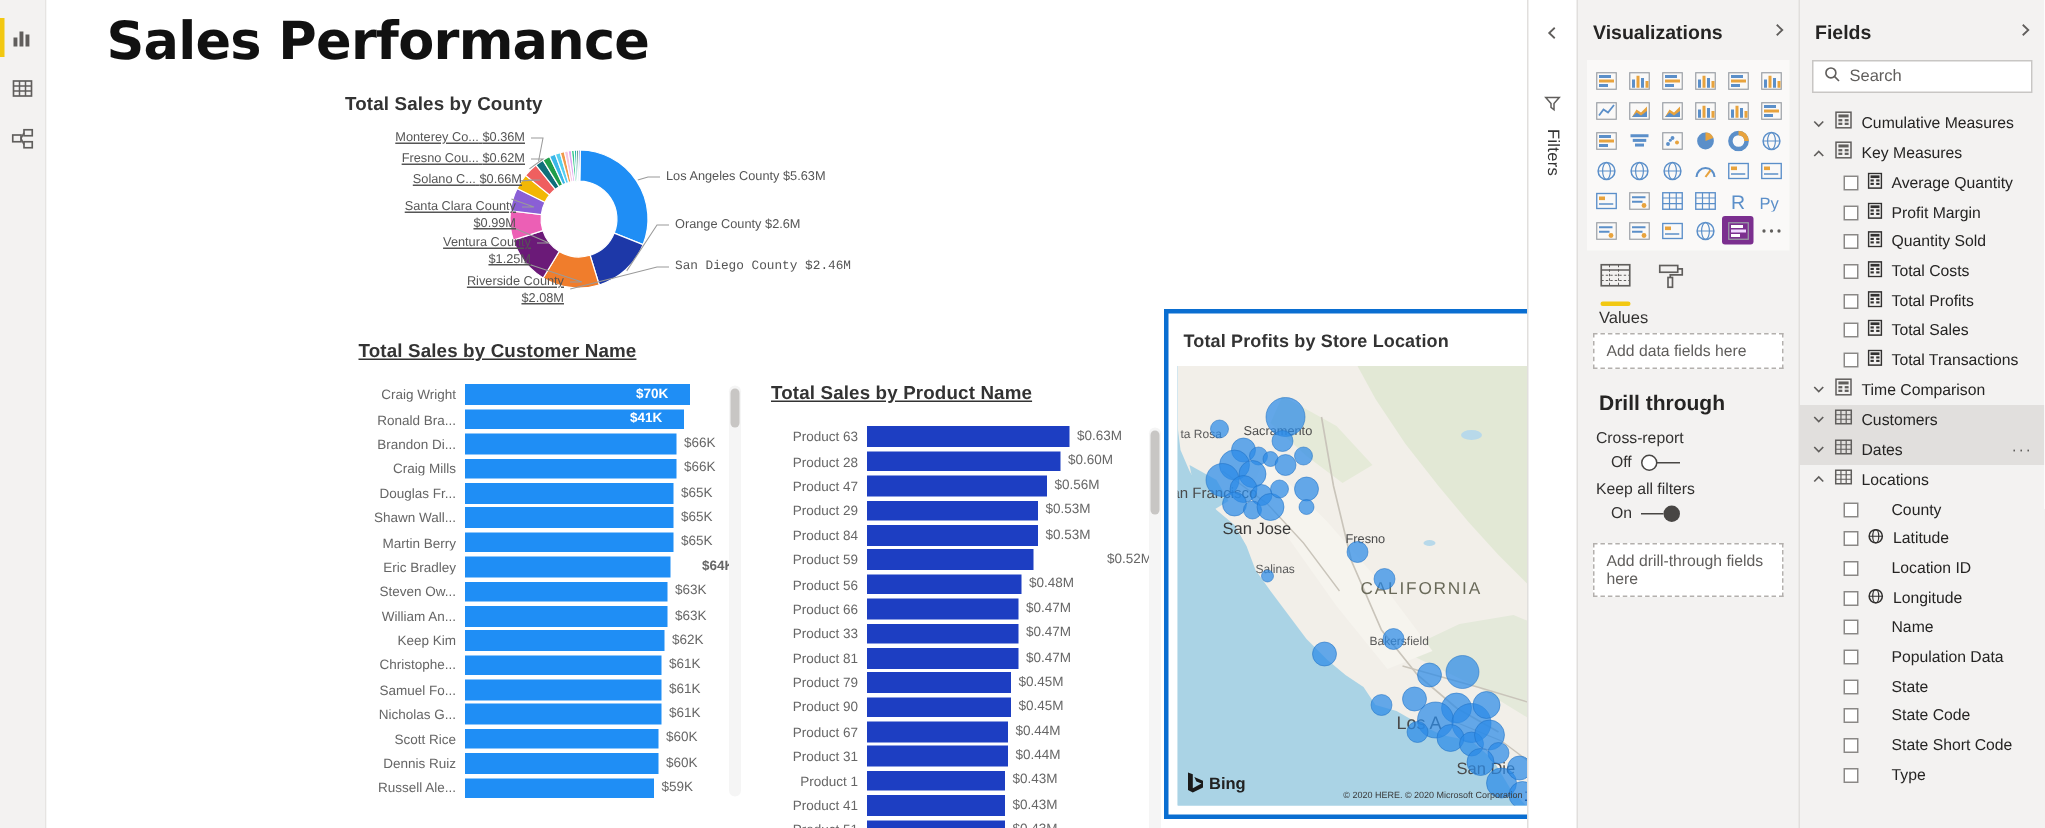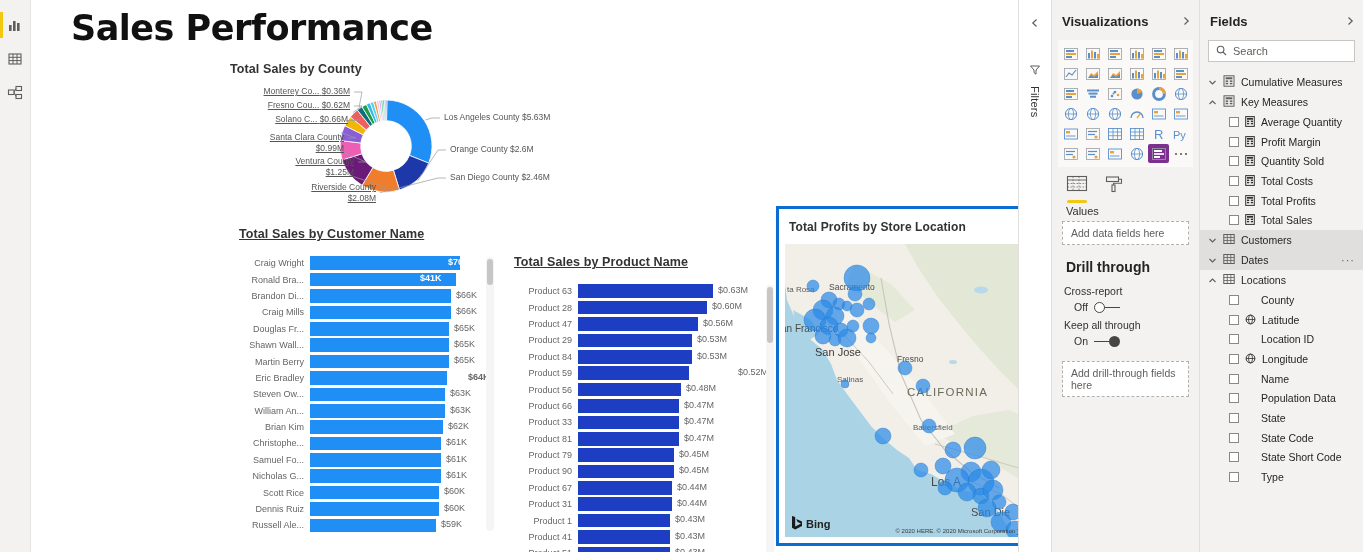--- a/index.html
+++ b/index.html
@@ -337,39 +337,39 @@
               <polyline points="113.2155776700533,66.49642382935427 140,78 132,78"></polyline>
               <polyline points="114.94268999428212,48.62693696086662 130,54 122,54"></polyline>
               <polyline points="120.47187445201294,36.573099074748164 134,36 126,36"></polyline>
               <polyline points="126.96079461501968,28.57230328710805 136,22 128,22"></polyline>
               <polyline points="133.0210560725126,23.51446265728525 136,8 128,8"></polyline>
             </g>
         </svg>
         <div id="donut-labels">
             <div class="donut-label right" style="left: 218px; top: 28px;"><span>Los Angeles County</span> <span>$5.63M</span></div>
             <div class="donut-label right" style="left: 224px; top: 60px;"><span>Orange County</span> <span>$2.6M</span></div>
-            <div class="donut-label right" style="left: 224px; top: 88px;"><span>San Diego County</span> <span>$2.46M</span></div>
+            <div class="donut-label right" style="left: 224px; top: 88px; font-family: Liberation Mono, monospace;"><span>San Diego County</span> <span>$2.46M</span></div>
             <div class="donut-label left" style="right: 170px; top: 98px;"><span>Riverside County</span><br><span>$2.08M</span></div>
             <div class="donut-label left" style="right: 192px; top: 72px;"><span>Ventura County</span><br><span>$1.25M</span></div>
             <div class="donut-label left" style="right: 202px; top: 48px;"><span>Santa Clara County</span><br><span>$0.99M</span></div>
             <div class="donut-label left" style="right: 198px; top: 30px;"><span>Solano C...</span> <span>$0.66M</span></div>
             <div class="donut-label left" style="right: 196px; top: 16px;"><span>Fresno Cou...</span> <span>$0.62M</span></div>
             <div class="donut-label left" style="right: 196px; top: 2px;"><span>Monterey Co...</span> <span>$0.36M</span></div>
           </div>
       </div>
     </div>
 
     <div class="visual" id="cust-visual">
       <div class="visual-title bartitle">Total Sales by Customer Name</div>
       <div class="bar-area" id="cust-bars">
           <div class="bar-row">
             <div class="bar-cat">Craig Wright</div>
             <div class="bar-track">
               <div class="bar-fill" style="width: 150px; background: rgb(31, 142, 245);"></div>
-              <div class="bar-val inside" style="left: 114px; margin-left: 24px;">$70K</div>
+              <div class="bar-val inside" style="left: 114px;">$70K</div>
             </div>
           </div>
           <div class="bar-row">
             <div class="bar-cat">Ronald Bra...</div>
             <div class="bar-track">
               <div class="bar-fill" style="width: 146px; background: rgb(31, 142, 245);"></div>
               <div class="bar-val inside" style="left: 110px;">$41K</div>
             </div>
           </div>
           <div class="bar-row">
@@ -422,21 +422,21 @@
             </div>
           </div>
           <div class="bar-row">
             <div class="bar-cat">William An...</div>
             <div class="bar-track">
               <div class="bar-fill" style="width: 135px; background: rgb(31, 142, 245);"></div>
               <div class="bar-val outside" style="left: 140px;">$63K</div>
             </div>
           </div>
           <div class="bar-row">
-            <div class="bar-cat">Brian Kim</div>
+            <div class="bar-cat">Keep Kim</div>
             <div class="bar-track">
               <div class="bar-fill" style="width: 133px; background: rgb(31, 142, 245);"></div>
               <div class="bar-val outside" style="left: 138px;">$62K</div>
             </div>
           </div>
           <div class="bar-row">
             <div class="bar-cat">Christophe...</div>
             <div class="bar-track">
               <div class="bar-fill" style="width: 131px; background: rgb(31, 142, 245);"></div>
               <div class="bar-val outside" style="left: 136px;">$61K</div>
@@ -1043,21 +1043,21 @@
 
     <div class="sub-label">Cross-report</div>
     <div class="toggle-row">
       <span class="toggle-text">Off</span>
       <span class="switch off">
         <span class="bar-line"></span>
           <span class="knob"></span>
       </span>
     </div>
 
-    <div class="sub-label">Keep all through</div>
+    <div class="sub-label">Keep all filters</div>
     <div class="toggle-row">
       <span class="toggle-text">On</span>
       <span class="switch on">
         <span class="bar-line"></span>
           <span class="knob"></span>
       </span>
     </div>
 
     <div class="drop-zone" style="margin-top:12px;">Add drill-through fields here</div>
   </div>
@@ -1180,20 +1180,48 @@
           <span><svg width="10" height="11" viewBox="0 0 10 11">
               <rect x="0.7" y="0.6" width="8.6" height="9.8" fill="none" stroke="#323130" stroke-width="1"></rect>
               <rect x="2" y="1.9" width="6" height="1.8" fill="#323130"></rect>
               <rect x="2" y="4.6" width="2.2" height="1.4" fill="#323130"></rect>
               <rect x="5.8" y="4.6" width="2.2" height="1.4" fill="#323130"></rect>
               <rect x="2" y="6.9" width="2.2" height="1.4" fill="#323130"></rect>
               <rect x="5.8" y="6.9" width="2.2" height="1.4" fill="#323130"></rect>
             </svg></span>
           <span class="field-name">Total Sales</span>
         </div>
+        <div class="field-item">
+          <span class="field-check"></span>
+          <span><svg width="10" height="11" viewBox="0 0 10 11">
+              <rect x="0.7" y="0.6" width="8.6" height="9.8" fill="none" stroke="#323130" stroke-width="1"></rect>
+              <rect x="2" y="1.9" width="6" height="1.8" fill="#323130"></rect>
+              <rect x="2" y="4.6" width="2.2" height="1.4" fill="#323130"></rect>
+              <rect x="5.8" y="4.6" width="2.2" height="1.4" fill="#323130"></rect>
+              <rect x="2" y="6.9" width="2.2" height="1.4" fill="#323130"></rect>
+              <rect x="5.8" y="6.9" width="2.2" height="1.4" fill="#323130"></rect>
+            </svg></span>
+          <span class="field-name">Total Transactions</span>
+        </div>
+        <div class="field-group">
+          <span class="chev">
+            <svg width="9" height="9" viewBox="0 0 9 9">
+              <polyline points="1.5,3 4.5,6 7.5,3" fill="none" stroke="#605e5c" stroke-width="1.1"></polyline>
+            </svg>
+          </span>
+          <span><svg width="12" height="12" viewBox="0 0 12 12">
+              <rect x="1" y="0.8" width="10" height="10.4" fill="none" stroke="#605e5c" stroke-width="1"></rect>
+              <rect x="2.6" y="2.3" width="6.8" height="2" fill="#605e5c"></rect>
+              <rect x="2.6" y="5.4" width="2.6" height="1.5" fill="#605e5c"></rect>
+              <rect x="6.8" y="5.4" width="2.6" height="1.5" fill="#605e5c"></rect>
+              <rect x="2.6" y="7.8" width="2.6" height="1.5" fill="#605e5c"></rect>
+              <rect x="6.8" y="7.8" width="2.6" height="1.5" fill="#605e5c"></rect>
+            </svg></span>
+          <span class="field-group-name">Time Comparison</span>
+        </div>
         <div class="field-group selected">
           <span class="chev">
             <svg width="9" height="9" viewBox="0 0 9 9">
               <polyline points="1.5,3 4.5,6 7.5,3" fill="none" stroke="#605e5c" stroke-width="1.1"></polyline>
             </svg>
           </span>
           <span><svg width="12" height="12" viewBox="0 0 12 12">
               <rect x="0.8" y="1.5" width="10.4" height="9" fill="none" stroke="#605e5c" stroke-width="1"></rect>
               <line x1="0.8" y1="4.5" x2="11.2" y2="4.5" stroke="#605e5c" stroke-width="0.8"></line>
               <line x1="0.8" y1="7.5" x2="11.2" y2="7.5" stroke="#605e5c" stroke-width="0.8"></line>

